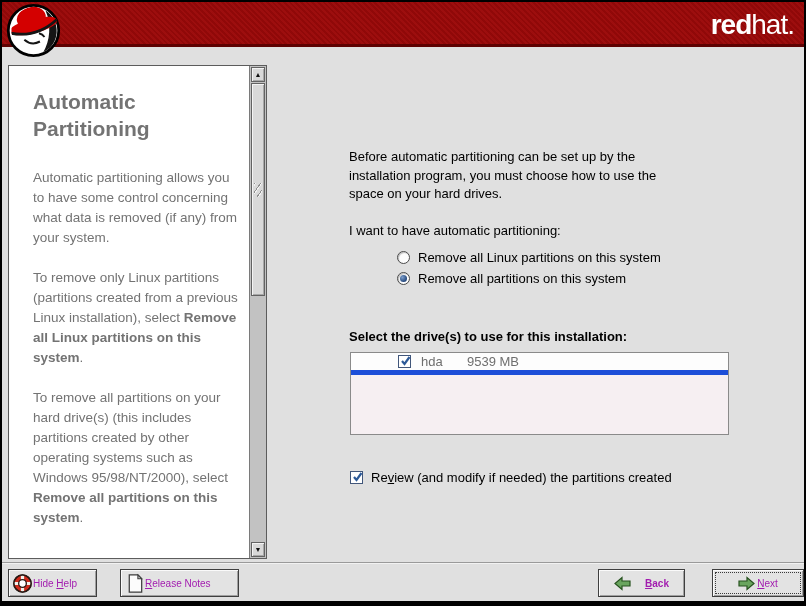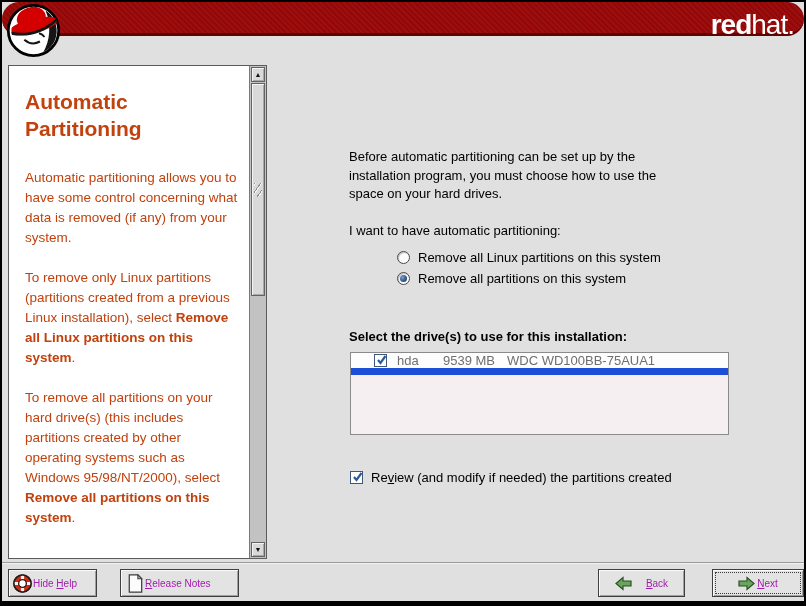--- a/index.html
+++ b/index.html
@@ -7,44 +7,43 @@
   body { font-family:"Liberation Sans","DejaVu Sans",sans-serif; }
 
   .window {
     position:relative; width:806px; height:606px;
     border:2px solid #000; border-bottom:5px solid #000;
     background:#e0e0e0; overflow:hidden;
   }
 
   
   .header {
-    position:absolute; left:0; top:0; right:0; height:34px;
+    position:absolute; left:0; top:0; right:0; height:45px;
     background:#9b0909;
     background-image:repeating-linear-gradient(45deg, rgba(0,0,0,.07) 0 2px, rgba(255,255,255,.02) 2px 4px);
     border-bottom:3px solid #5e0202;
-    border-radius:17px;
   }
   .wordmark {
     position:absolute; right:10px; top:8px; color:#fff;
     font-size:28px; letter-spacing:-1px; line-height:30px;
   }
   .wordmark .wm-bold { font-weight:bold; }
   .wordmark .wm-light { font-weight:normal; }
   .logo {
     position:absolute; left:4px; top:1px; width:55px; height:55px; z-index:5;
   }
 
   
   .help-panel {
     position:absolute; left:6px; top:63px; width:259px; height:494px;
     background:#fff; border:1px solid #5c5c5c;
   }
   .help-content {
     position:absolute; left:0; top:0; bottom:0; right:17px;
-    padding:14px 8px 0 16px; overflow:hidden; color:#c2410c;
+    padding:14px 8px 0 24px; overflow:hidden; color:#737373;
   }
   .help-content h1 {
     font-size:21px; line-height:27px; font-weight:bold; margin:8px 0 26px 0;
     letter-spacing:0;
   }
   .help-content p { font-size:13.5px; line-height:20px; margin-bottom:20px; }
   .help-content strong { font-weight:bold; }
 
   
   .scrollbar {
@@ -97,21 +96,21 @@
 
   .drive-prompt {
     position:absolute; left:347px; top:327px; font-size:13px; color:#000;font-weight:bold;
   }
   .drive-list {
     position:absolute; left:348px; top:350px; width:379px; height:83px;
     background:#f6eff2; border:1px solid #8a8a8a;
   }
   .drive-row {
     height:22px; background:#fdfdfd; display:flex; align-items:center;
-    border-bottom:7px solid #1d4ed8; font-size:13px; color:#6f6f6f;
+    border-bottom:5px solid #1d4ed8; font-size:13px; color:#6f6f6f;padding-left:24px;
   }
   .drive-row .checkbox { margin-left:23px; }
   .drive-name { margin-left:10px; width:34px; }
   .drive-size { margin-left:12px; width:62px; }
   .drive-model { margin-left:2px; }
 
   .checkbox {
     width:13px; height:13px; background:#fff; border:1px solid #41567a;
     position:relative; flex:0 0 13px; display:inline-block;
   }
@@ -132,21 +131,21 @@
   .btn {
     position:absolute; top:567px; height:28px;
     background:#e3e3e3; border:1px solid #3f3f3f;
     box-shadow:inset 1px 1px 0 #fafafa, inset -1px -1px 0 #a0a0a0;
     display:flex; align-items:center; font-size:10px; color:#a21caf;
     cursor:default; user-select:none;
   }
   .btn .ico { display:flex; align-items:center; }
   .btn-hide-help   { left:6px;  width:89px;  padding-left:3px; }
   .btn-release     { left:118px; width:119px; padding-left:4px; }
-  .btn-back        { left:596px; width:87px; justify-content:center; gap:14px; }
+  .btn-back        { left:596px; width:87px; justify-content:center; gap:14px;font-weight:bold; }
   .btn-next        { left:710px; width:92px; justify-content:center; gap:2px; position:absolute; }
   .btn-next::after {
     content:""; position:absolute; left:2px; top:2px; right:2px; bottom:2px;
     border:1px dotted #3a3a3a; pointer-events:none;
   }
   .btn-label { white-space:nowrap; }
 </style>
 </head>
 <body>
 
@@ -213,21 +212,20 @@
 
   <div class="drive-list">
     <div class="drive-row">
       <span class="checkbox">
         <svg width="13" height="15" viewBox="0 0 13 15">
             <path d="M3 7 L5.5 10 L10.5 3" stroke="#2d5a98" stroke-width="2.2" fill="none"></path>
           </svg>
       </span>
       <span class="drive-name">hda</span>
       <span class="drive-size">9539 MB</span>
-      <span class="drive-model">WDC WD100BB-75AUA1</span>
     </div>
   </div>
 
   <div class="review-row">
     <span class="checkbox">
       <svg width="13" height="15" viewBox="0 0 13 15">
           <path d="M3 7 L5.5 10 L10.5 3" stroke="#2d5a98" stroke-width="2.2" fill="none"></path>
         </svg>
     </span>
     <span class="review-label"><span>Re</span><u>v</u><span>iew (and modify if needed) the partitions created</span></span>

